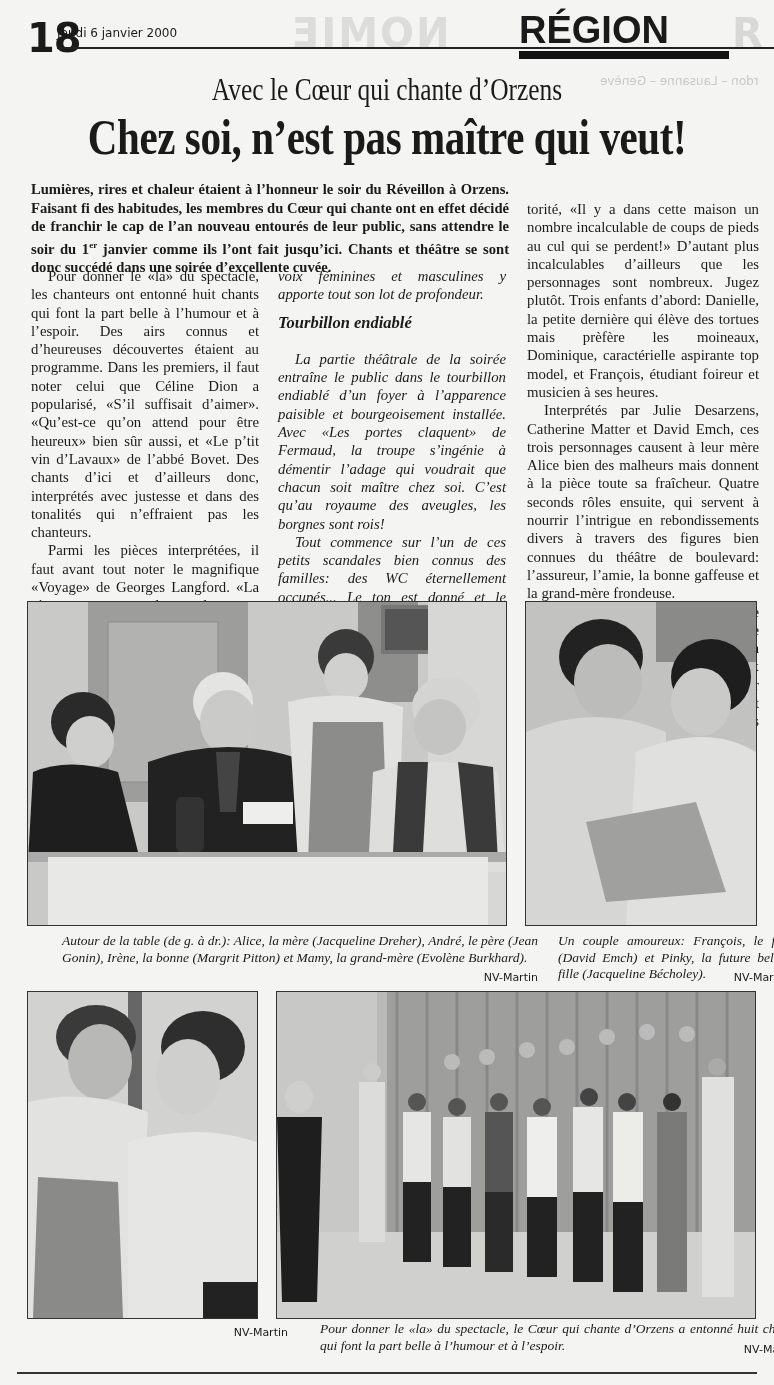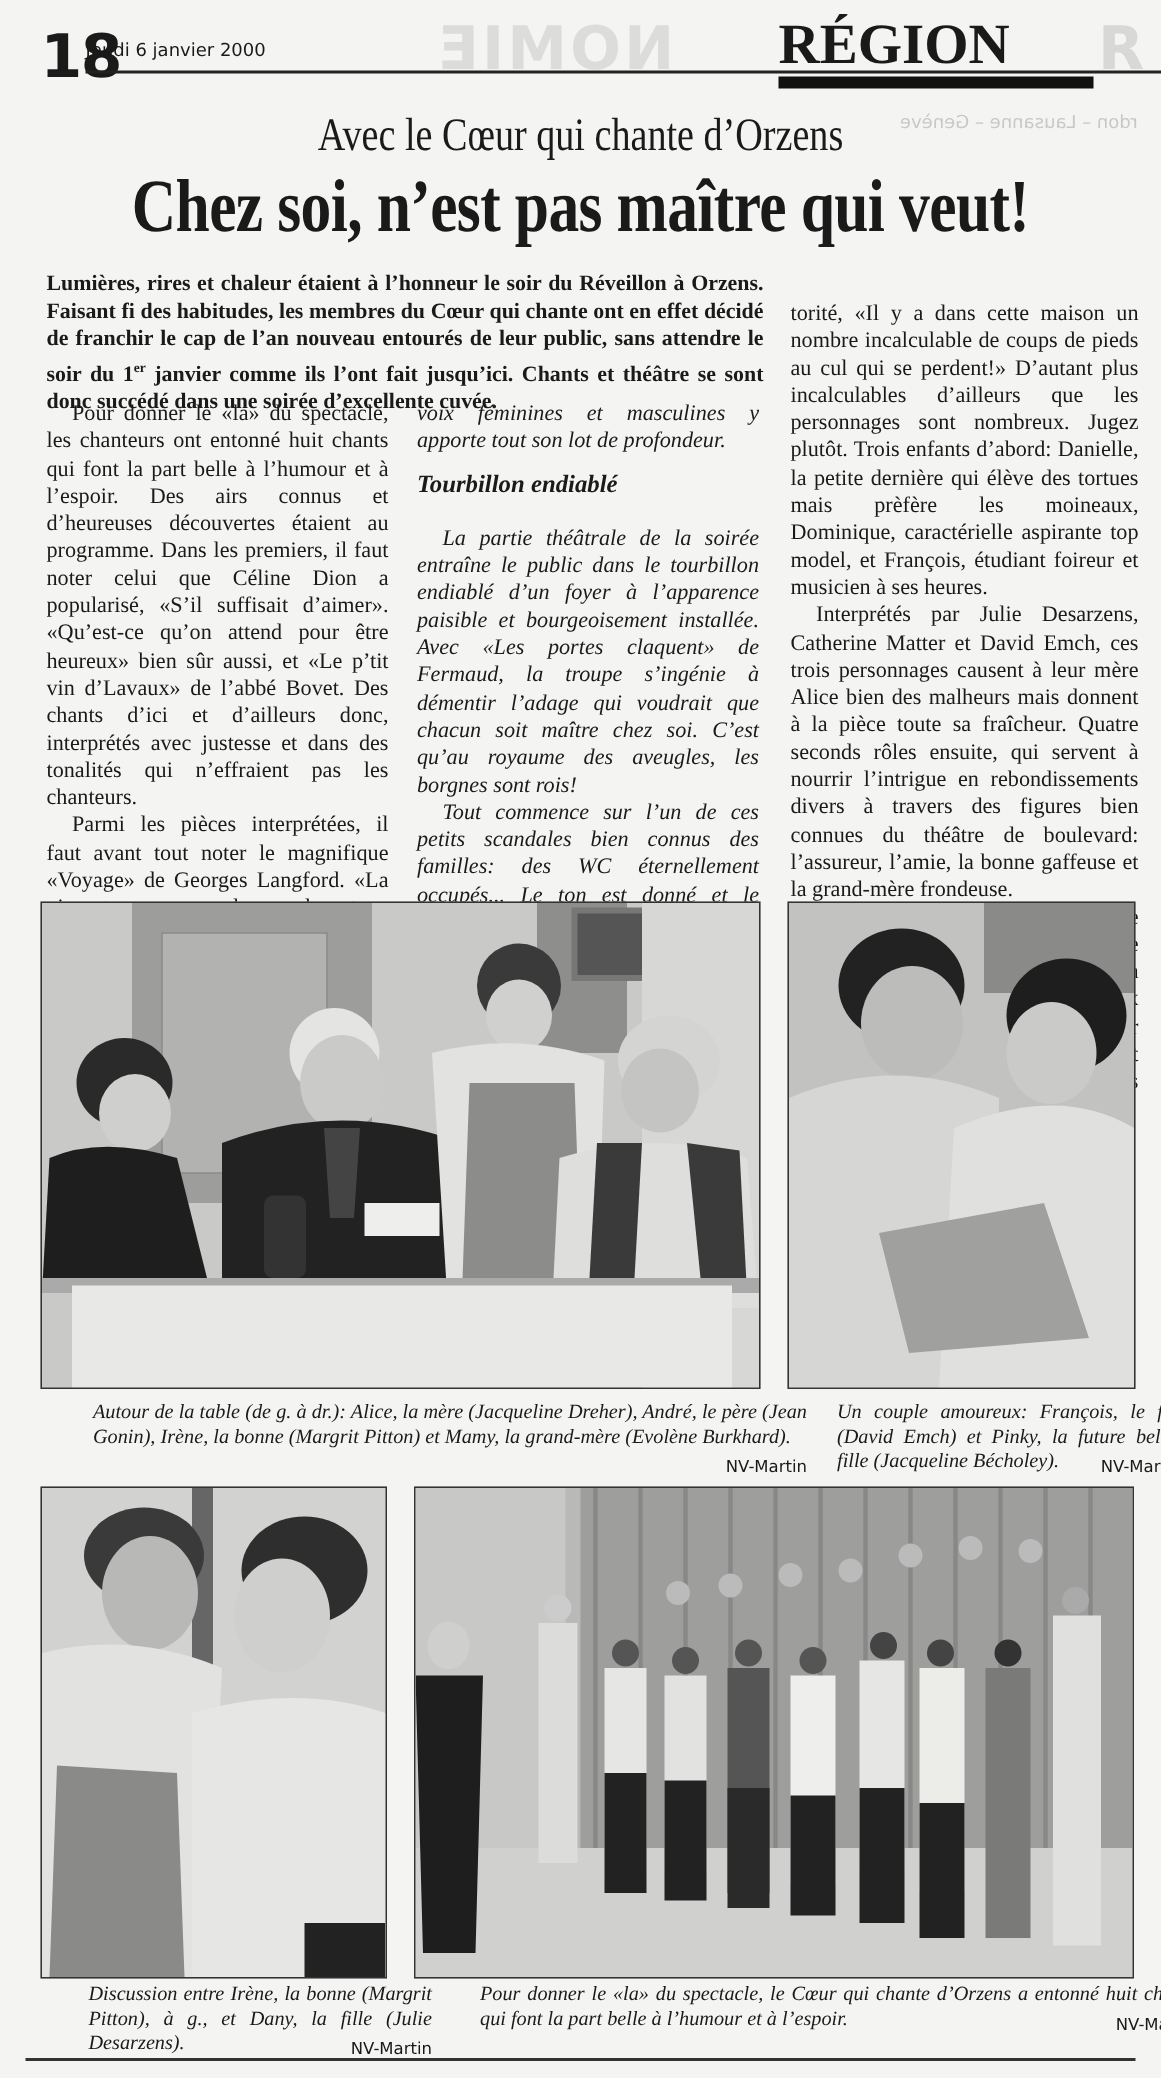--- a/index.html
+++ b/index.html
@@ -7,21 +7,21 @@
     width: 774px; height: 1385px; position: relative; overflow: hidden;
     background: #f4f4f2; color: #1a1a1a;
     font-family: "Liberation Serif", serif;
   }
   .abs { position: absolute; }
   
   .page-num { left: 27px; top: 20px; font-family: "DejaVu Sans", sans-serif; font-weight: bold; font-size: 40px; letter-spacing: -1px; line-height: 36px; }
   .date { left: 57px; top: 26px; font-family: "DejaVu Sans", sans-serif; font-size: 12px; }
   .header-rule { left: 57px; top: 47px; width: 717px; height: 2px; background: #222; }
   .ghost-word { left: 290px; top: 10px; font-family: "DejaVu Sans", sans-serif; font-weight: bold; font-size: 40px; color: #dcdcda; letter-spacing: 2px; transform: scaleX(-1); }
-  .section { left: 519px; top: 10px; font-family: Liberation Serif, serif; font-weight: bold; font-size: 38px; line-height: 40px; letter-spacing: 0px; }
+  .section { left: 519px; top: 10px; font-family: Liberation Sans, sans-serif; font-weight: bold; font-size: 38px; line-height: 40px; letter-spacing: 0px; }
   .section-bar { left: 385px; top: 51px; width: 108px; height: 8px; background: #111; }
   .ghost-right { left: 732px; top: 10px; font-family: "DejaVu Sans", sans-serif; font-weight: bold; font-size: 40px; color: #d8d8d6; }
   .ghost-sub { left: 600px; top: 74px; font-family: "DejaVu Sans", sans-serif; font-size: 12px; color: #c8c8c6; transform: scaleX(-1); }
   
   .kicker { left: 0; width: 774px; top: 72px; text-align: center; font-size: 31px; transform: scaleX(0.82); line-height: 36px; }
   .headline { left: 0; width: 774px; top: 108px; text-align: center; font-weight: bold; font-size: 50px; transform: scaleX(0.82); line-height: 58px; letter-spacing: -0.5px; }
   
   .lead { left: 31px; top: 180px; width: 478px; font-weight: bold; font-size: 14.6px; line-height: 18.5px; text-align: justify; text-align-last: left; transform-origin: left top; }
   .lead sup { font-size: 9px; }
   
@@ -149,21 +149,20 @@
     <ellipse cx="72" cy="70" rx="32" ry="38" fill="#b8b8b6"></ellipse>
     <path d="M0 110 Q60 95 120 120 L110 326 L0 326 Z" fill="#e2e2e0"></path>
     <path d="M10 185 L90 190 L95 326 L5 326 Z" fill="#8a8a88"></path>
     <ellipse cx="175" cy="55" rx="42" ry="36" fill="#2e2e2e"></ellipse>
     <ellipse cx="160" cy="85" rx="32" ry="38" fill="#cfcfcd"></ellipse>
     <path d="M100 150 Q170 130 229 150 L229 326 L100 326 Z" fill="#e6e6e4"></path>
     <rect x="175" y="290" width="54" height="36" fill="#222"></rect>
   </svg>
 </div>
 <div class="abs cap cap3">
-  <span>Discussion entre Irène, la bonne (Margrit Pitton), à g., et Dany, la fille (Julie Desarzens).</span>
   <span class="credit">NV-Martin</span>
 </div>
 
 <div class="abs photo p4">
   <svg viewBox="0 0 478 326" preserveAspectRatio="none">
     <rect width="478" height="326" fill="#b9b9b7"></rect>
     <g fill="#9e9e9c">
       <rect x="110" y="0" width="368" height="240"></rect>
     </g>
     <g stroke="#888" stroke-width="3">

